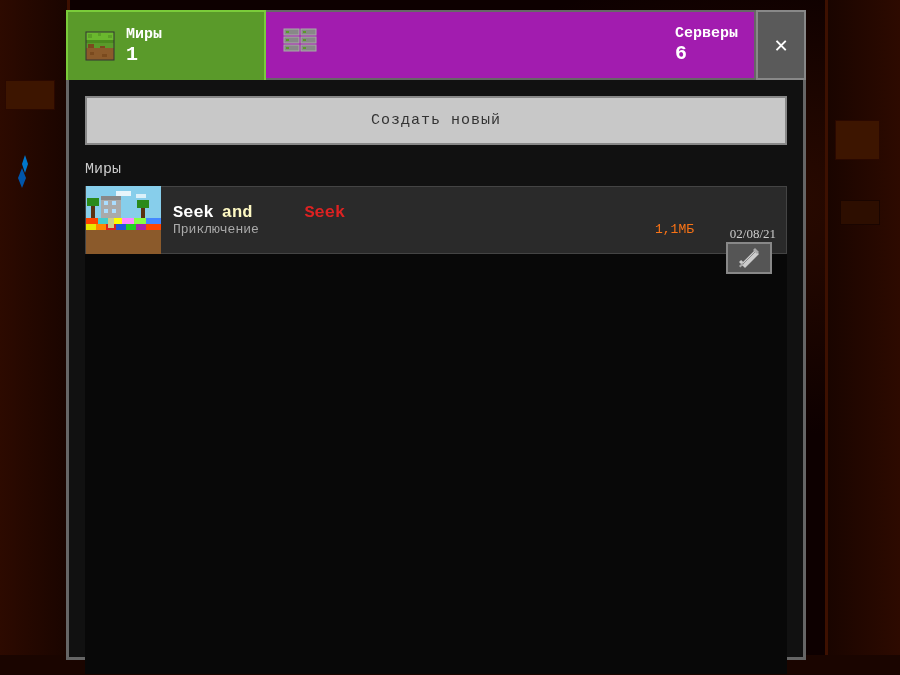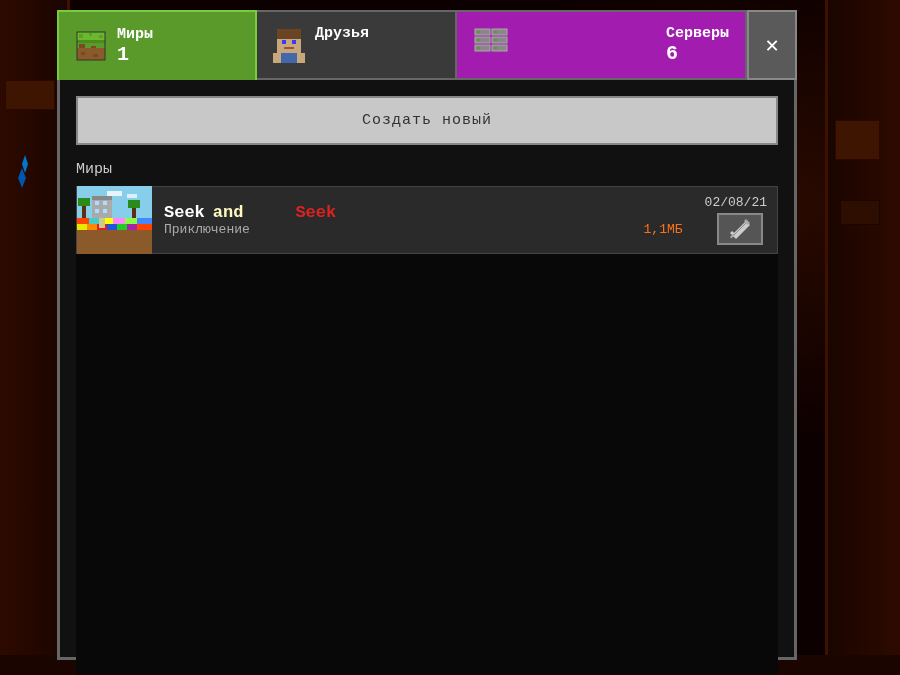--- a/index.html
+++ b/index.html
@@ -30,21 +30,21 @@
       position: absolute;
       top: 0; left: 0;
       width: 100%; height: 100%;
       overflow: hidden;
     }
 
     
     .dialog-overlay {
       position: absolute;
       top: 10px;
-      left: 57px;
+      left: 66px;
       width: 740px;
       height: 650px;
     }
 
     
     .tab-bar {
       display: flex;
       align-items: stretch;
       height: 70px;
       position: relative;
@@ -203,23 +203,24 @@
       display: flex;
       flex-direction: column;
       align-items: flex-end;
       padding: 8px 10px;
       height: 100%;
       justify-content: space-between;
       min-width: 80px;
     }
 
     .world-date-top {
-      font-family: Liberation Mono, monospace;
+      font-family: Liberation Serif, serif;
       font-size: 13px;
       color: #ccc;
+      margin-top: 31px;
     }
 
     .edit-btn {
       width: 46px;
       height: 32px;
       background: #555;
       border: 2px solid #888;
       display: flex;
       align-items: center;
       justify-content: center;
@@ -294,42 +295,20 @@
         <rect x="18" y="24" width="5" height="3" fill="#7a4a1e"></rect>
 
         <rect x="2" y="2" width="28" height="28" fill="none" stroke="#333" stroke-width="1"></rect>
       </svg>
       <div class="tab-content">
         <span class="tab-label">Миры</span>
         <span class="tab-count">1</span>
       </div>
     </div>
 
-    <div class="tab tab-friends">
-
-      <svg width="32" height="36" viewBox="0 0 32 36">
-
-        <rect x="4" y="2" width="24" height="24" fill="#c8a87a"></rect>
-        <rect x="4" y="2" width="24" height="10" fill="#6b4423"></rect>
-
-        <rect x="9" y="13" width="4" height="4" fill="#3a3aff"></rect>
-        <rect x="19" y="13" width="4" height="4" fill="#3a3aff"></rect>
-
-        <rect x="11" y="20" width="10" height="2" fill="#a0522d"></rect>
-
-        <rect x="8" y="26" width="16" height="10" fill="#4466aa"></rect>
-
-        <rect x="0" y="26" width="8" height="10" fill="#c8a87a"></rect>
-        <rect x="24" y="26" width="8" height="10" fill="#c8a87a"></rect>
-      </svg>
-      <div class="tab-content">
-        <span class="tab-label">Друзья</span>
-        <span class="tab-count">&nbsp;</span>
-      </div>
-    </div>
 
     <div class="tab tab-servers">
 
       <svg width="36" height="36" viewBox="0 0 36 36">
         <rect x="2" y="2" width="15" height="6" fill="#888" stroke="#aaa" stroke-width="1"></rect>
         <rect x="2" y="10" width="15" height="6" fill="#888" stroke="#aaa" stroke-width="1"></rect>
         <rect x="2" y="18" width="15" height="6" fill="#888" stroke="#aaa" stroke-width="1"></rect>
         <rect x="19" y="2" width="15" height="6" fill="#888" stroke="#aaa" stroke-width="1"></rect>
         <rect x="19" y="10" width="15" height="6" fill="#888" stroke="#aaa" stroke-width="1"></rect>
         <rect x="19" y="18" width="15" height="6" fill="#888" stroke="#aaa" stroke-width="1"></rect>

